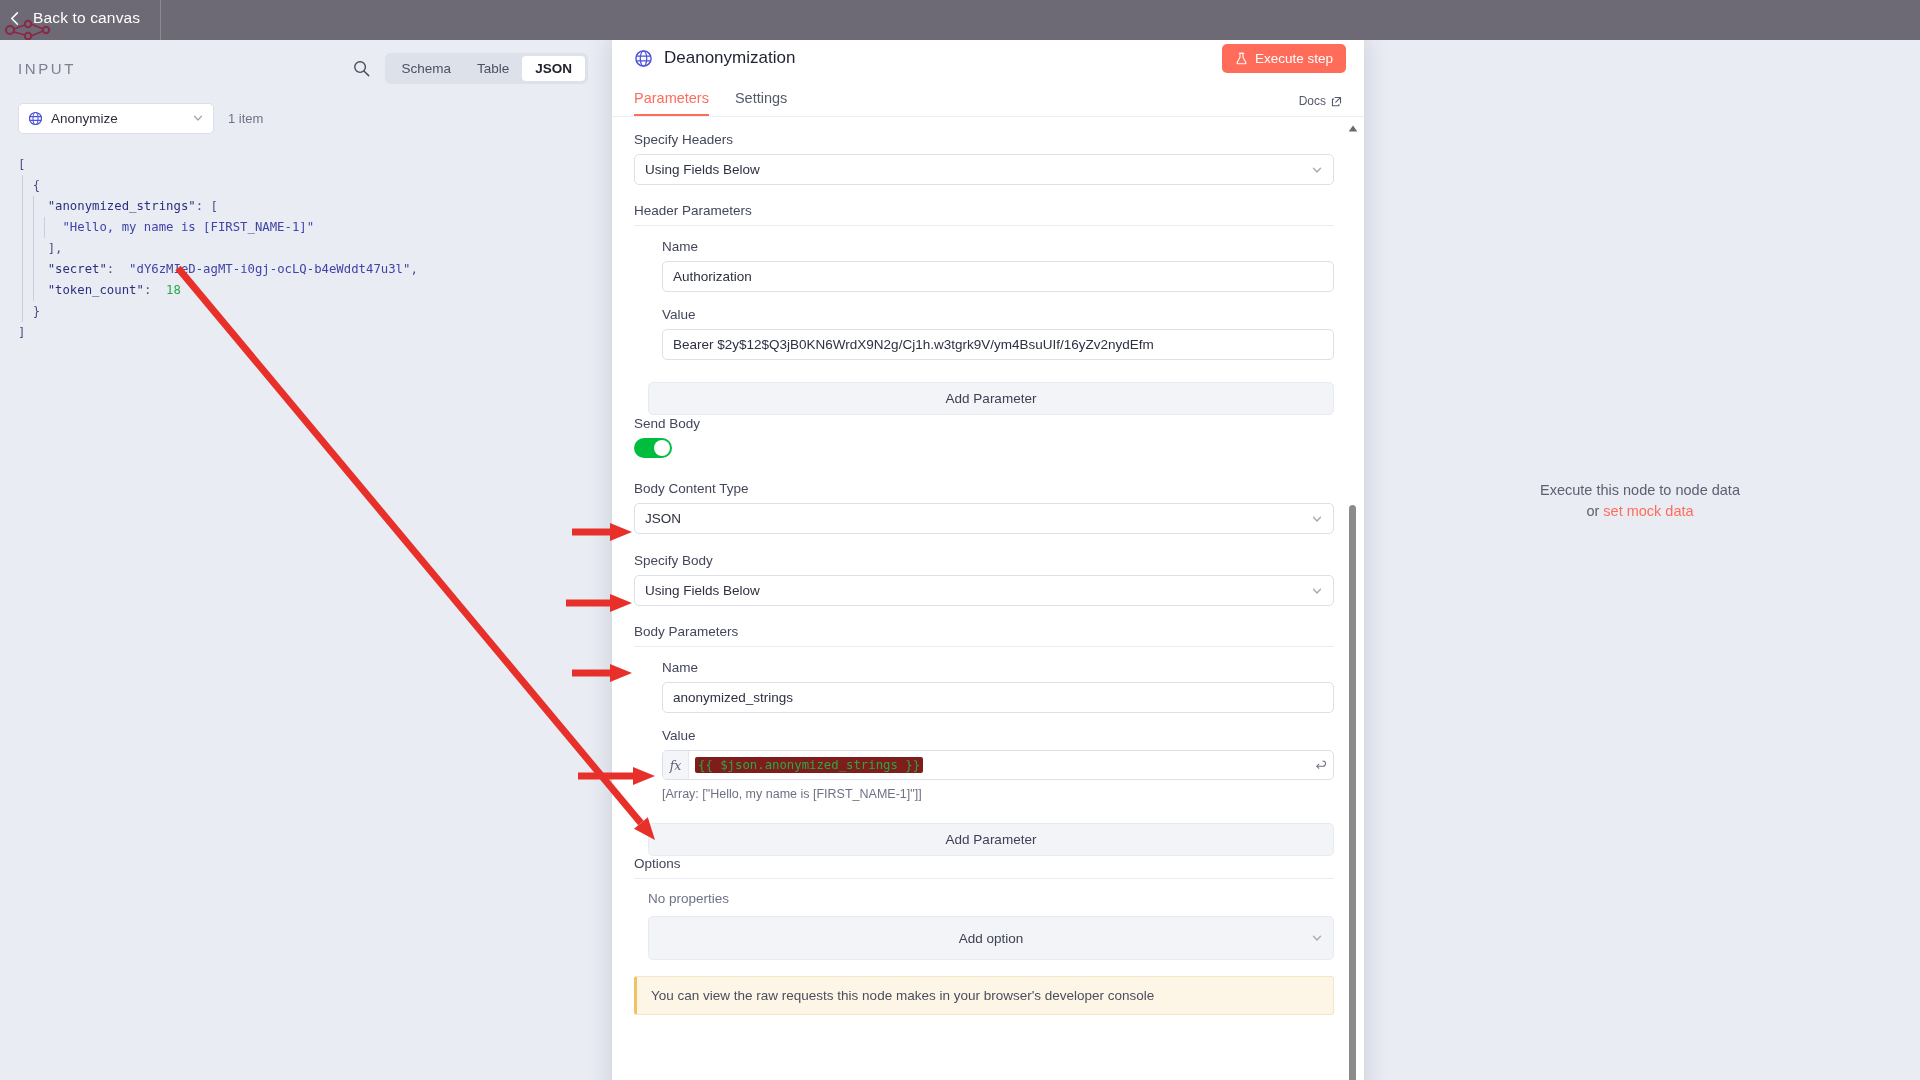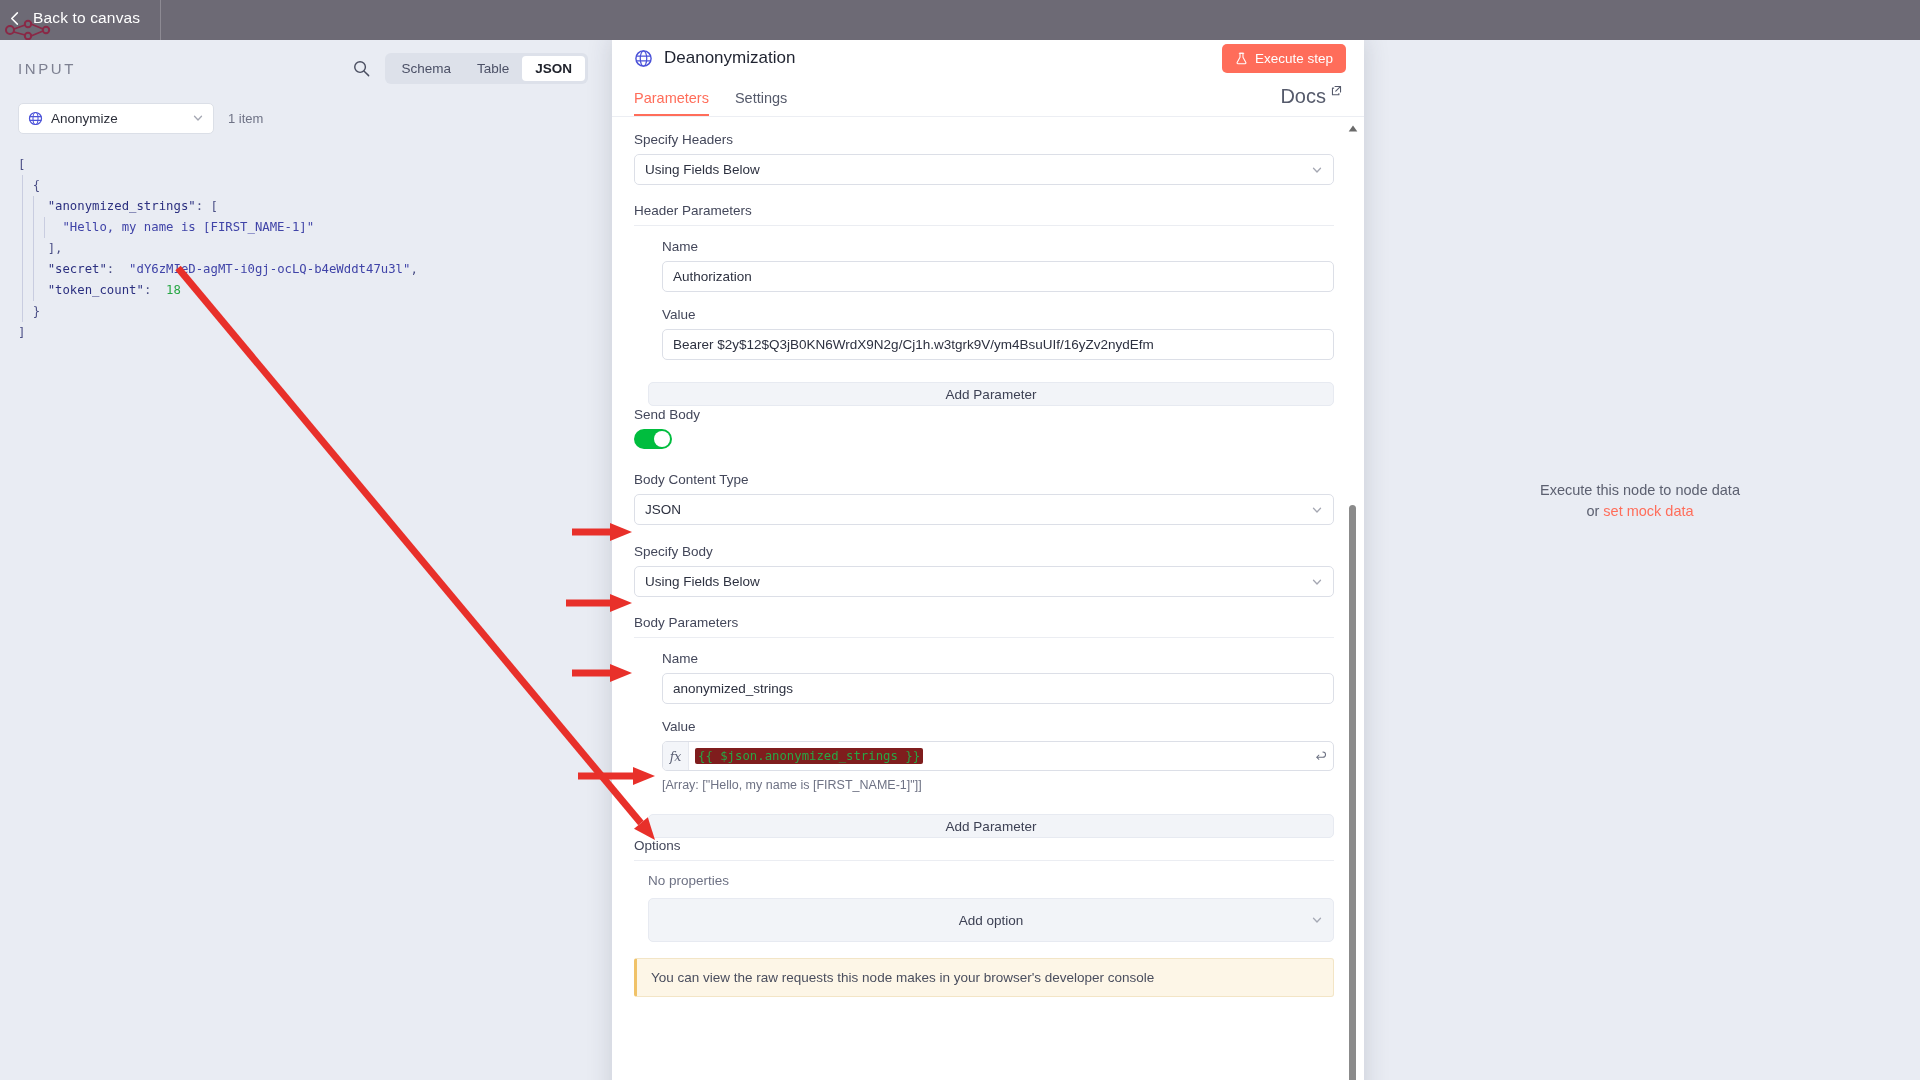--- a/index.html
+++ b/index.html
@@ -143,22 +143,22 @@
   .ndv-tabs {
     height: 33px; display: flex; align-items: flex-end; padding: 0 22px;
     border-bottom: 1px solid #eceef3; flex: none;
   }
   .tab {
     font-size: 14.5px; color: #555a6b; padding: 0 0 8px 0; margin-right: 26px;
     cursor: pointer; border-bottom: 2px solid transparent;
   }
   .tab.active { color: #ff6d5a; border-bottom-color: #ff6d5a; }
   .docs {
-    margin-left: auto; font-size: 20px; color: #555a6b; padding-bottom: 8px;
-    display: flex; gap: 5px; cursor: pointer;
+    margin-left: auto; font-size: 12px; color: #555a6b; padding-bottom: 8px;
+    display: flex; align-items: center; gap: 5px; cursor: pointer;
   }
   .ext { width: 11px; height: 11px; display: block; }
 
   .ndv-body {
     flex: 1; position: relative; overflow: hidden;
     padding: 14px 30px 0 22px;
   }
   .ndv-scrollbar {
     position: absolute; right: 7px; top: 8px; width: 8px; bottom: 0;
   }
@@ -189,21 +189,21 @@
     display: flex; align-items: center; padding: 0 10px;
     font-size: 13.5px; color: #2d3140; cursor: text;
     overflow: hidden; white-space: nowrap;
   }
   .indent { padding-left: 28px; }
   .mb14 { margin-bottom: 14px; }
   .mb18 { margin-bottom: 18px; }
   .mb22 { margin-bottom: 22px; }
 
   .add-param {
-    height: 24px; background: #f2f4f8; border: 1px solid #e7eaf1; border-radius: 5px;
+    height: 33px; background: #f2f4f8; border: 1px solid #e7eaf1; border-radius: 5px;
     display: flex; align-items: center; justify-content: center;
     font-size: 13.5px; color: #3d4154; cursor: pointer;
     margin: 0 0 0 14px;
   }
   .add-option {
     height: 44px; background: #f2f4f8; border: 1px solid #e7eaf1; border-radius: 5px;
     display: flex; align-items: center; justify-content: center;
     font-size: 13.5px; color: #3d4154; cursor: pointer;
     margin-left: 14px; position: relative;
   }

